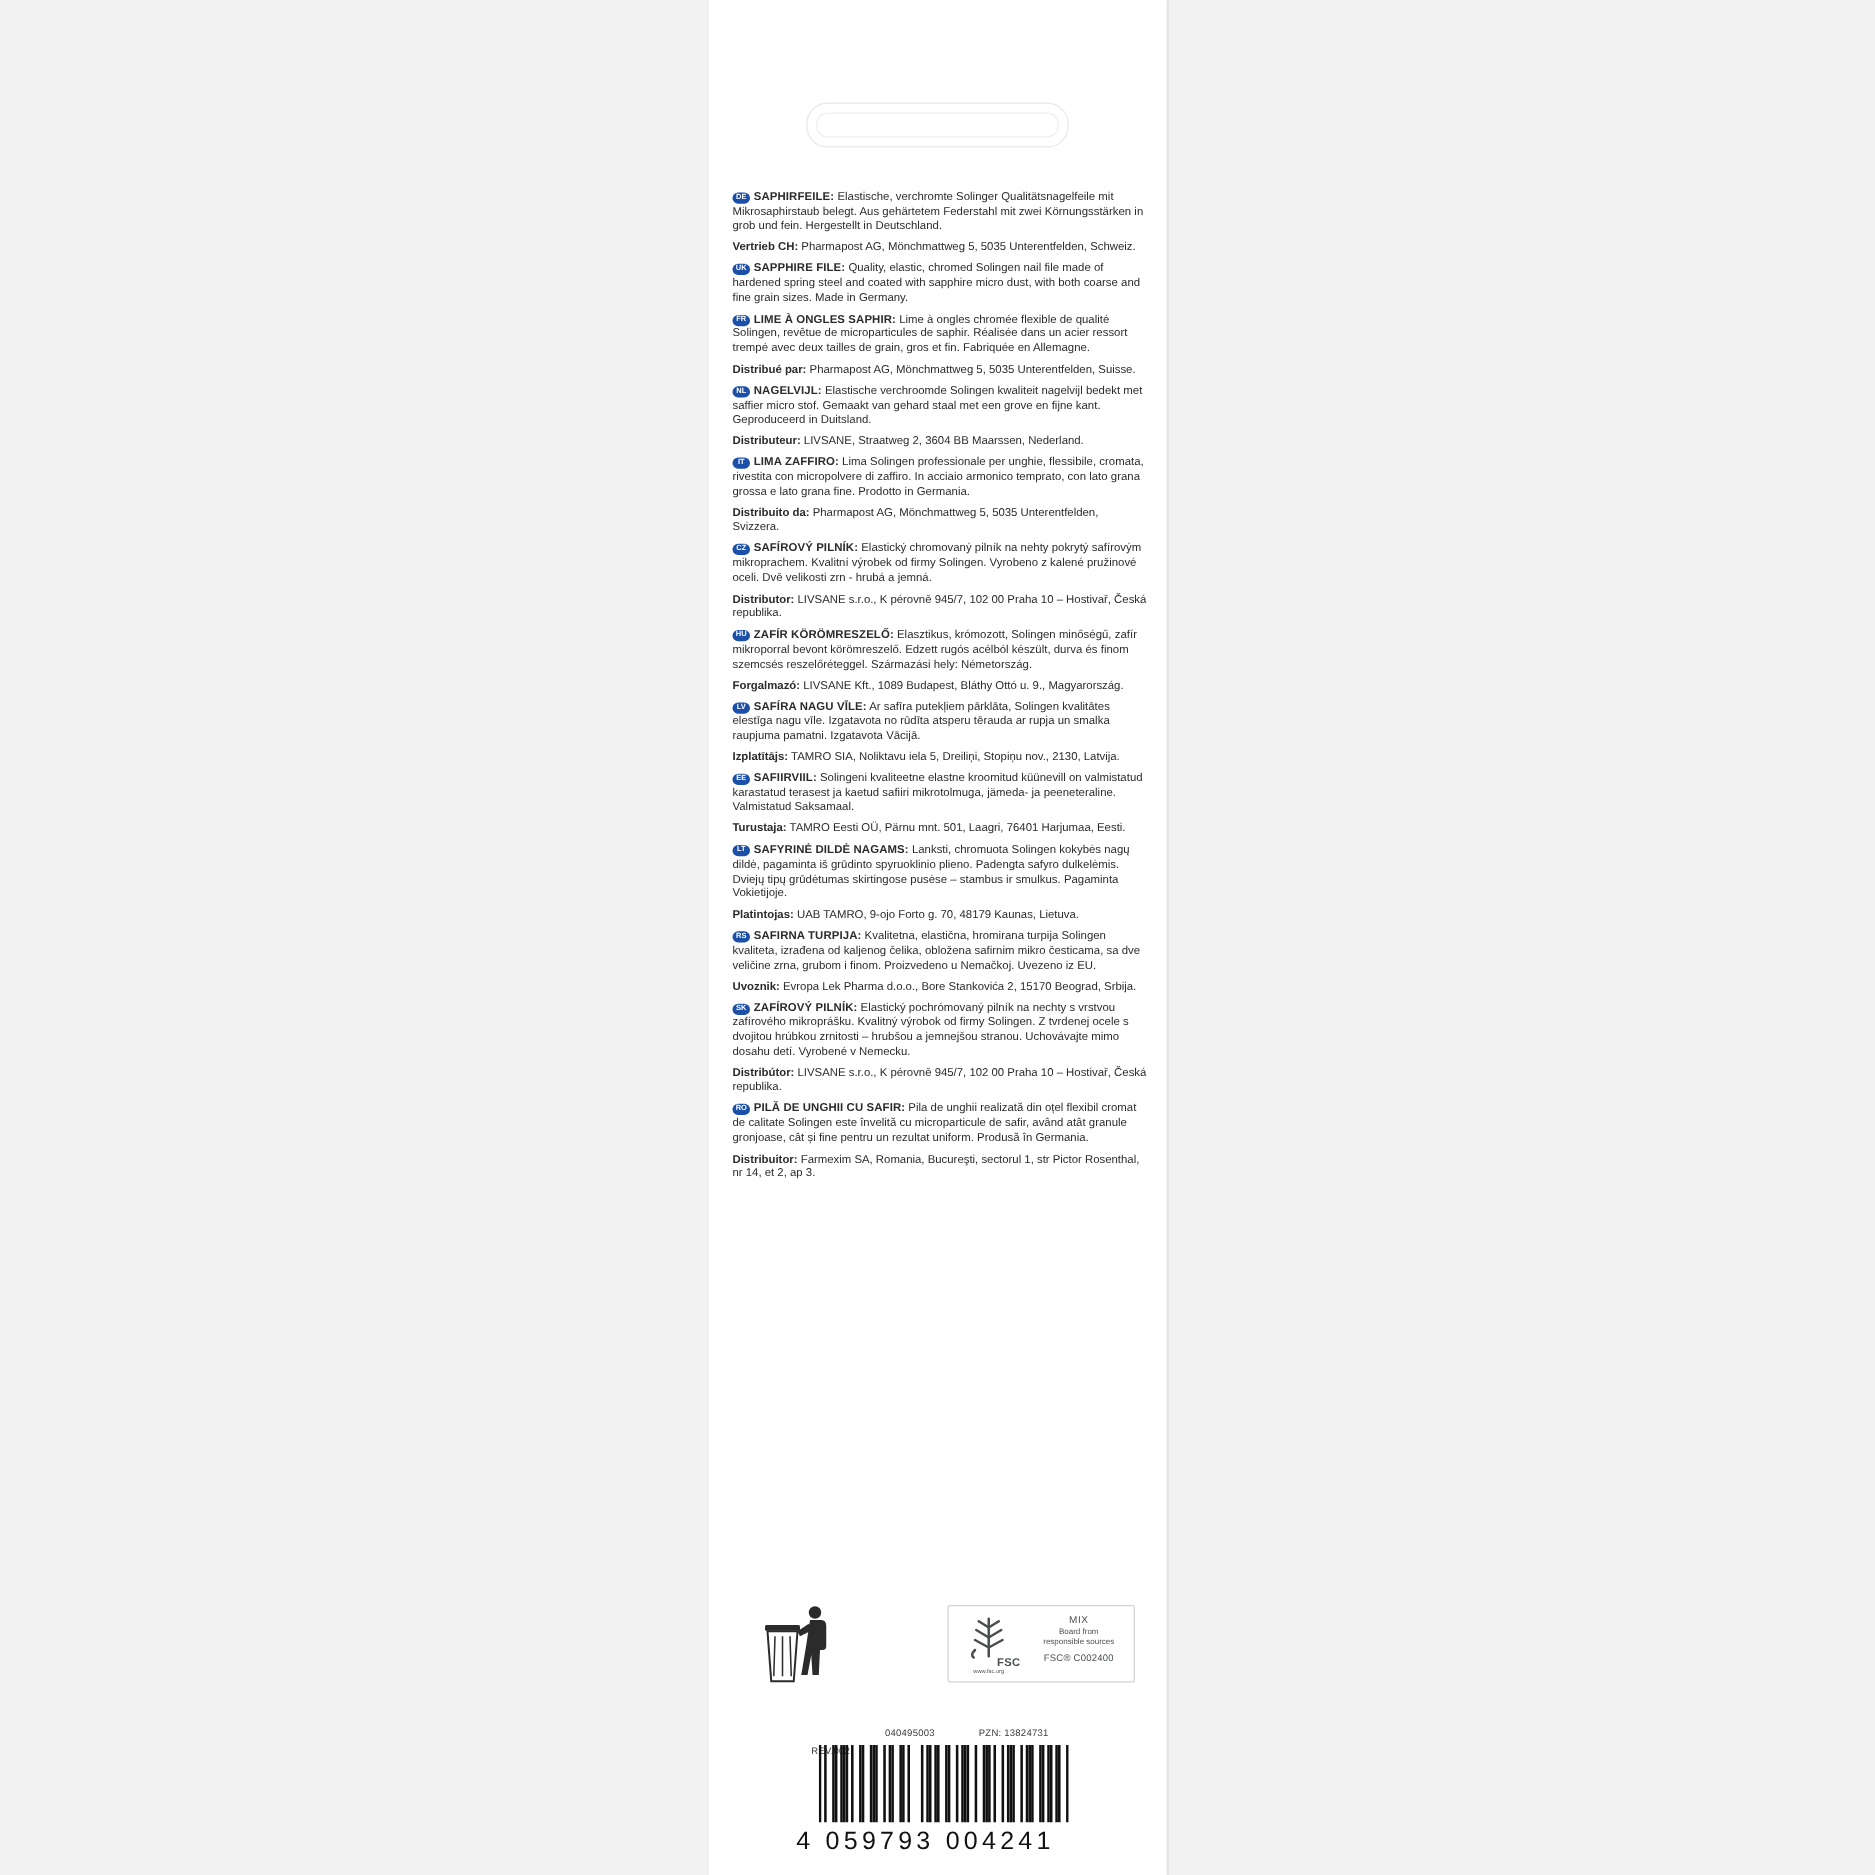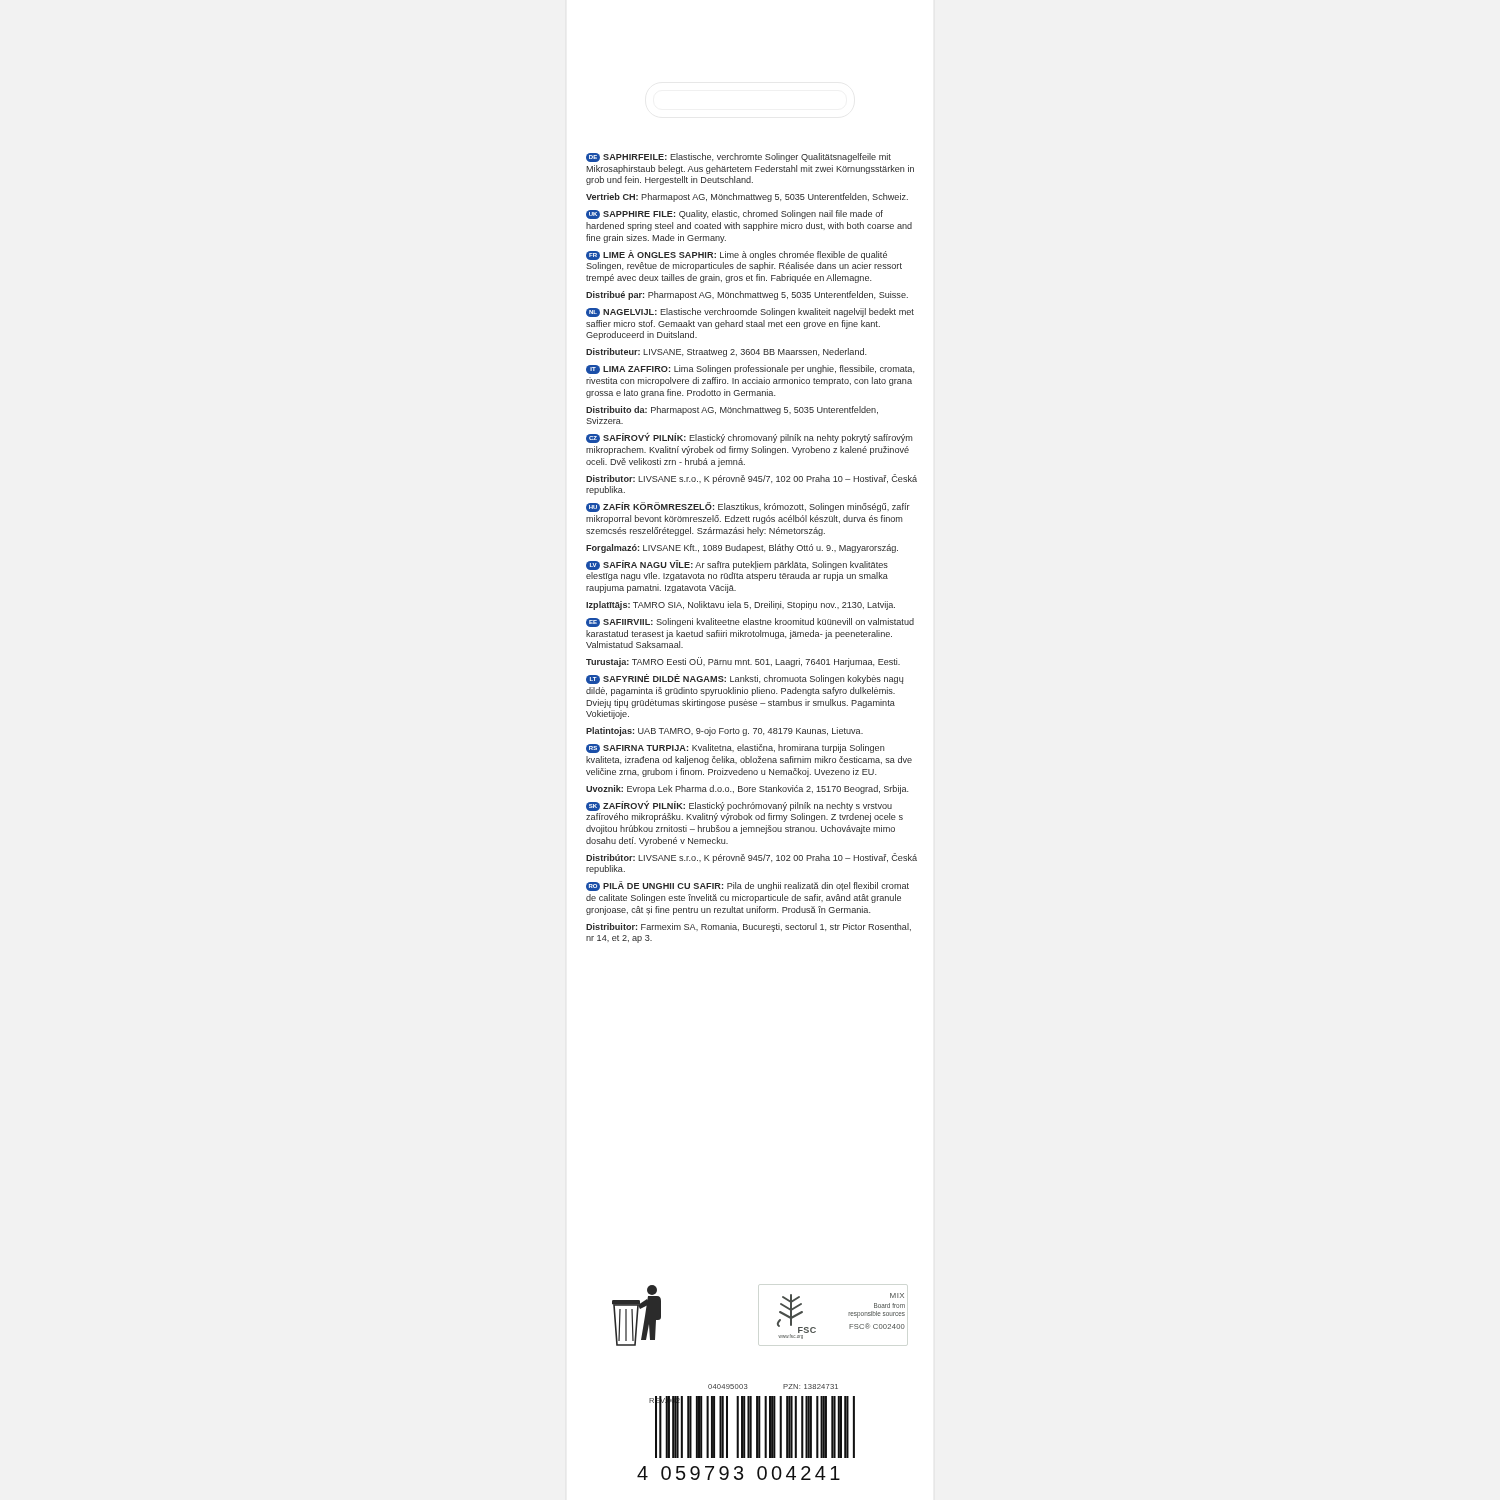--- a/index.html
+++ b/index.html
@@ -130,21 +130,21 @@
     position: absolute;
     left: 6px;
     top: 4px;
     width: 52px;
     height: 52px;
   }
   .fsc-text {
     position: absolute;
     left: 62px;
     color: #4a4f4b;
-    text-align: right;
+    text-align: center;
     width: 84px;
   }
   .fsc-mix { top: 6px; font-size: 8px; letter-spacing: 0.4px; }
   .fsc-board { top: 17px; font-size: 6.4px; line-height: 7.6px; }
   .fsc-code { top: 37px; font-size: 7.6px; letter-spacing: 0.2px; }
   #fsc-label {
     position: absolute;
     left: 22px;
     top: 40px;
     width: 52px;

